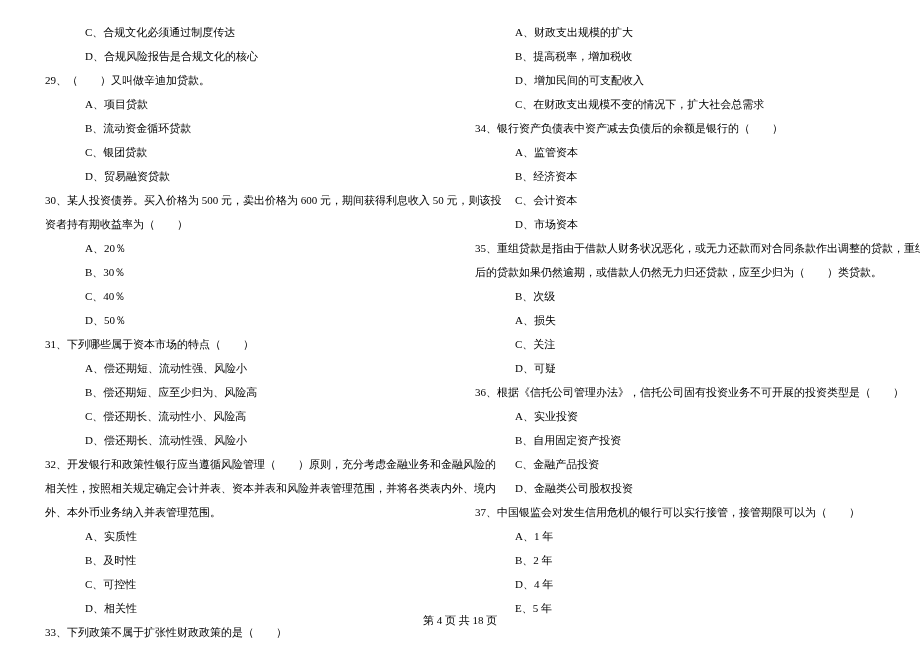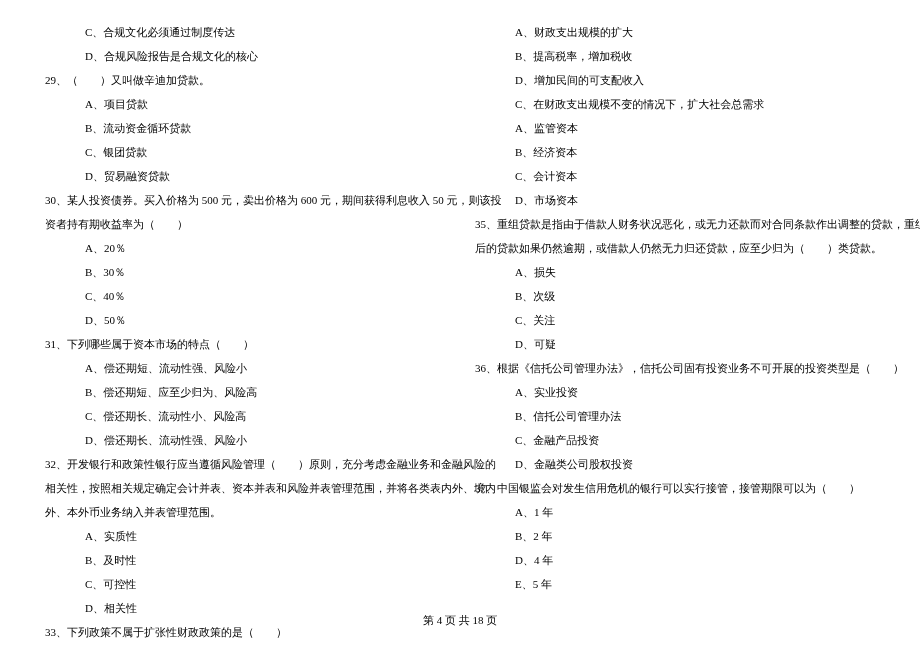--- a/index.html
+++ b/index.html
@@ -78,33 +78,34 @@
     <div class="line indent-option">C、可控性</div>
     <div class="line indent-option">D、相关性</div>
     <div class="line indent-question">33、下列政策不属于扩张性财政政策的是（　　）</div>
   </div>
 
   <div class="column">
     <div class="line indent-option">A、财政支出规模的扩大</div>
     <div class="line indent-option">B、提高税率，增加税收</div>
     <div class="line indent-option">D、增加民间的可支配收入</div>
     <div class="line indent-option">C、在财政支出规模不变的情况下，扩大社会总需求</div>
+    <div class="line indent-question">34、银行资产负债表中资产减去负债后的余额是银行的（　　）</div>
     <div class="line indent-option">A、监管资本</div>
     <div class="line indent-option">B、经济资本</div>
     <div class="line indent-option">C、会计资本</div>
     <div class="line indent-option">D、市场资本</div>
     <div class="line indent-question">35、重组贷款是指由于借款人财务状况恶化，或无力还款而对合同条款作出调整的贷款，重组</div>
     <div class="line indent-question">后的贷款如果仍然逾期，或借款人仍然无力归还贷款，应至少归为（　　）类贷款。</div>
+    <div class="line indent-option">B、次级</div>
     <div class="line indent-option">A、损失</div>
-    <div class="line indent-option">B、次级</div>
     <div class="line indent-option">C、关注</div>
     <div class="line indent-option">D、可疑</div>
     <div class="line indent-question">36、根据《信托公司管理办法》，信托公司固有投资业务不可开展的投资类型是（　　）</div>
     <div class="line indent-option">A、实业投资</div>
-    <div class="line indent-option">B、信托公司管理办法</div>
+    <div class="line indent-option">B、自用固定资产投资</div>
     <div class="line indent-option">C、金融产品投资</div>
     <div class="line indent-option">D、金融类公司股权投资</div>
     <div class="line indent-question">37、中国银监会对发生信用危机的银行可以实行接管，接管期限可以为（　　）</div>
     <div class="line indent-option">A、1 年</div>
     <div class="line indent-option">B、2 年</div>
     <div class="line indent-option">D、4 年</div>
     <div class="line indent-option">E、5 年</div>
   </div>
 </div>
 

